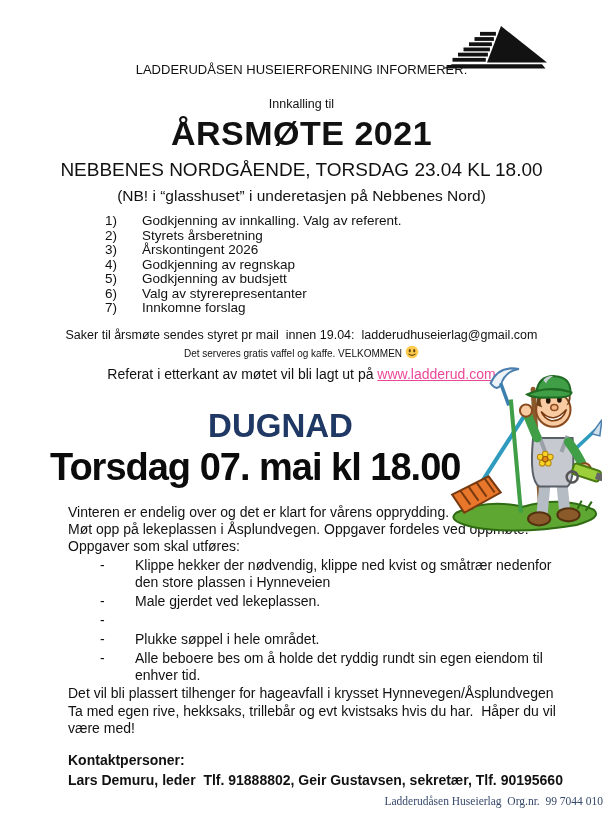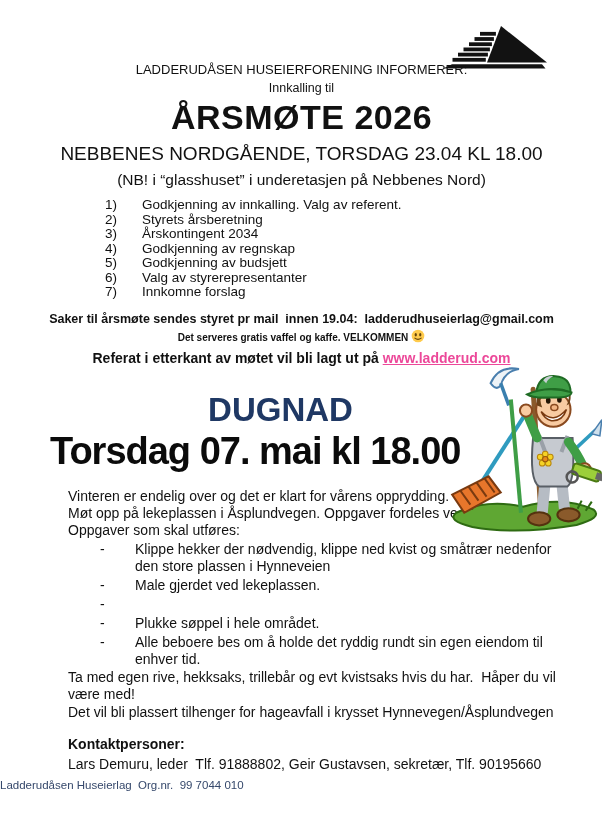--- a/index.html
+++ b/index.html
@@ -16,32 +16,32 @@
     overflow: hidden;
   }
   .pre { white-space: pre-wrap; }
 
   
   .logo { position: absolute; top: 25px; right: 54px; width: 106px; height: 44px; }
 
   
   .header { padding-top: 62px; text-align: center; }
   .org-line { font-size: 13px; line-height: 16px; }
-  .innkalling { font-size: 12.5px; line-height: 15px; margin-top: 3px; }
+  .innkalling { font-size: 12.5px; line-height: 15px; margin-top: 19px; }
   .title { font-size: 34px; font-weight: bold; line-height: 40px; margin-top: 1px; letter-spacing: 0.5px; }
   .venue { font-size: 19px; line-height: 24px; margin-top: 5px; }
   .note { font-size: 15.5px; line-height: 20px; margin-top: 4px; }
 
   
   .agenda { margin: 8px 0 0 105px; }
   .agenda-row { display: flex; font-size: 13.5px; line-height: 14.5px; }
   .agenda-num { width: 37px; flex: 0 0 37px; }
 
   
-  .info { margin-top: 11px; text-align: center; font-weight: bold; }
+  .info { margin-top: 11px; text-align: center; }
   .deadline { font-size: 12.5px; line-height: 16px; }
   .serving { font-size: 10px; line-height: 18px; margin-top: 2px; }
   .smiley { width: 14px; height: 14px; vertical-align: -2px; margin-left: 3px; }
   .referat { font-size: 14px; line-height: 18px; margin-top: 2px; }
   .link { color: #ec4899; text-decoration: underline; cursor: pointer; }
 
   
   .dugnad-title {
     margin-top: 24px; text-align: center; padding-right: 42px;
     font-size: 33px; font-weight: bold; line-height: 38px;
@@ -55,26 +55,26 @@
   
   .gardener { position: absolute; top: 361px; left: 448px; width: 154px; height: 172px; }
 
   
   .bodytext { margin: 14px 0 0 68px; width: 505px; font-size: 14px; line-height: 17px; }
   .task { display: flex; margin-top: 2px; }
   .task-marker { margin-left: 32px; width: 19px; flex: 0 0 19px; }
   .task-text { width: 447px; margin-left: 16px; }
   .outro { margin-top: 1px; }
   .contacts-heading { font-weight: bold; margin-top: 15px; }
-  .contacts-line { margin-top: 3px; }
+  .contacts-line { margin-top: 3px; font-weight: bold; }
 
   
   .footer {
-    text-align: left; margin-top: 5px;
-    font-size: 11.5px; line-height: 15px; color: #35486B;
+    text-align: right; margin-top: 5px;
+    font-size: 11.5px; line-height: 15px; color: #35486B; font-family: Liberation Serif, serif;
   }
 </style>
 </head>
 <body>
 
 <div class="page">
 
   <svg class="logo" viewBox="0 0 106 44" aria-hidden="true">
     <g fill="#121212">
       <polygon points="58,1 104,37.5 44,37.5"></polygon>
@@ -84,37 +84,37 @@
       <rect x="20.5" y="22.5" width="26.4" height="3.8"></rect>
       <rect x="15" y="27.7" width="29.9" height="3.8"></rect>
       <rect x="9.5" y="32.9" width="33.3" height="3.8"></rect>
       <polygon points="0,43.5 9,39.2 99,39.2 102.5,43.5"></polygon>
     </g>
   </svg>
 
   <div class="header">
     <div class="org-line">LADDERUDÅSEN HUSEIERFORENING INFORMERER:</div>
     <div class="innkalling">Innkalling til</div>
-    <div class="title">ÅRSMØTE 2026</div>
+    <div class="title">ÅRSMØTE 2021</div>
     <div class="venue">NEBBENES NORDGÅENDE, TORSDAG 23.04 KL 18.00</div>
     <div class="note">(NB! i “glasshuset” i underetasjen på Nebbenes Nord)</div>
   </div>
 
   <div class="agenda">
     <div class="agenda-row">
       <span class="agenda-num">1)</span>
       <span>Godkjenning av innkalling. Valg av referent.</span>
     </div>
     <div class="agenda-row">
       <span class="agenda-num">2)</span>
       <span>Styrets årsberetning</span>
     </div>
     <div class="agenda-row">
       <span class="agenda-num">3)</span>
-      <span>Årskontingent 2034</span>
+      <span>Årskontingent 2026</span>
     </div>
     <div class="agenda-row">
       <span class="agenda-num">4)</span>
       <span>Godkjenning av regnskap</span>
     </div>
     <div class="agenda-row">
       <span class="agenda-num">5)</span>
       <span>Godkjenning av budsjett</span>
     </div>
     <div class="agenda-row">
@@ -221,22 +221,22 @@
     </div>
     <div class="task">
       <span class="task-marker">-</span>
       <span class="task-text">Plukke søppel i hele området.</span>
     </div>
     <div class="task">
       <span class="task-marker">-</span>
       <span class="task-text">Alle beboere bes om å holde det ryddig rundt sin egen eiendom til enhver tid.</span>
     </div>
 
+    <div class="outro">Det vil bli plassert tilhenger for hageavfall i krysset Hynnevegen/Åsplundvegen</div>
     <div class="outro pre">Ta med egen rive, hekksaks, trillebår og evt kvistsaks hvis du har.  Håper du vil være med!</div>
-    <div class="outro">Det vil bli plassert tilhenger for hageavfall i krysset Hynnevegen/Åsplundvegen</div>
 
     <div class="contacts-heading">Kontaktpersoner:</div>
     <div class="contacts-line pre">Lars Demuru, leder  Tlf. 91888802, Geir Gustavsen, sekretær, Tlf. 90195660</div>
   </div>
 
   <div class="footer pre">Ladderudåsen Huseierlag  Org.nr.  99 7044 010</div>
 
 </div>
 
 </body></html>

